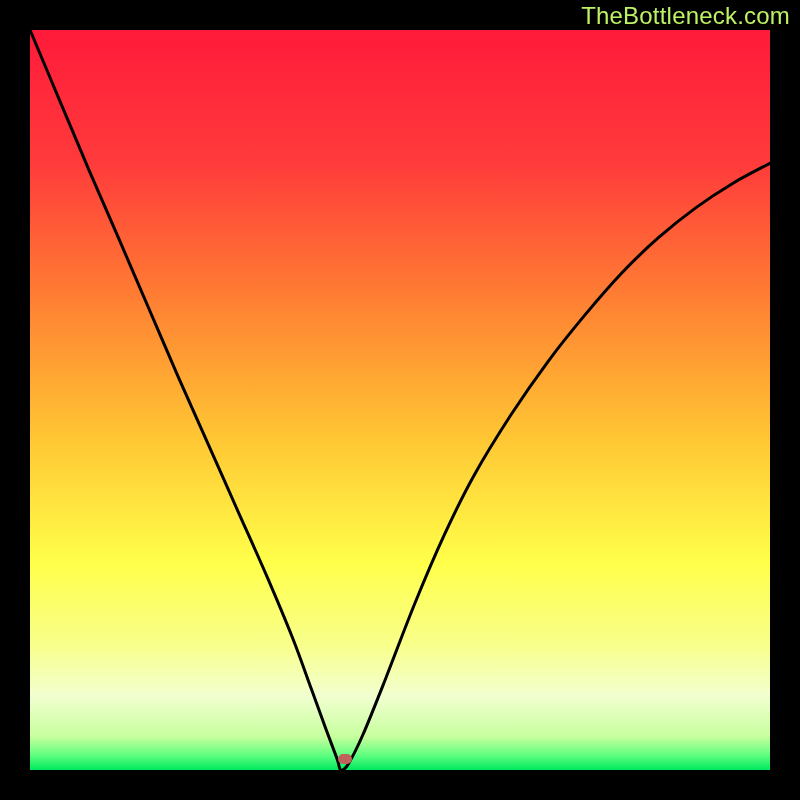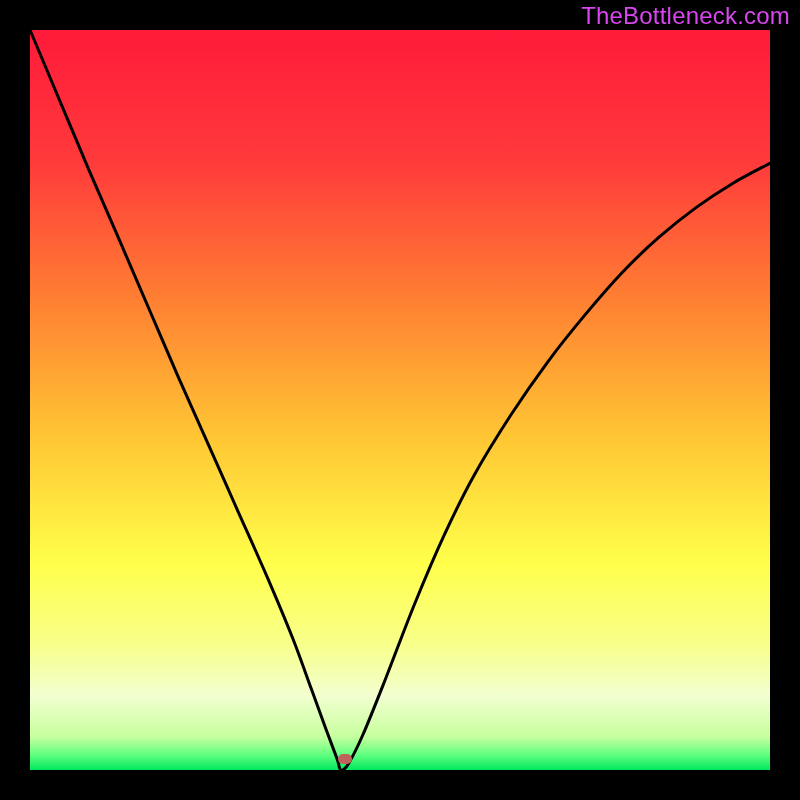--- a/index.html
+++ b/index.html
@@ -21,21 +21,21 @@
   }
   .gradient {
     position: absolute;
     left: 0; top: 0;
     width: 100%; height: 100%;
   }
   .watermark {
     position: absolute;
     top: 2px;
     right: 10px;
-    color: #d946ef;
+    color: #bef264;
     font-size: 24px;
     font-weight: 400;
     letter-spacing: 0.2px;
   }
   .curve {
     position: absolute;
     left: 0; top: 0;
     width: 740px;
     height: 740px;
     pointer-events: none;

